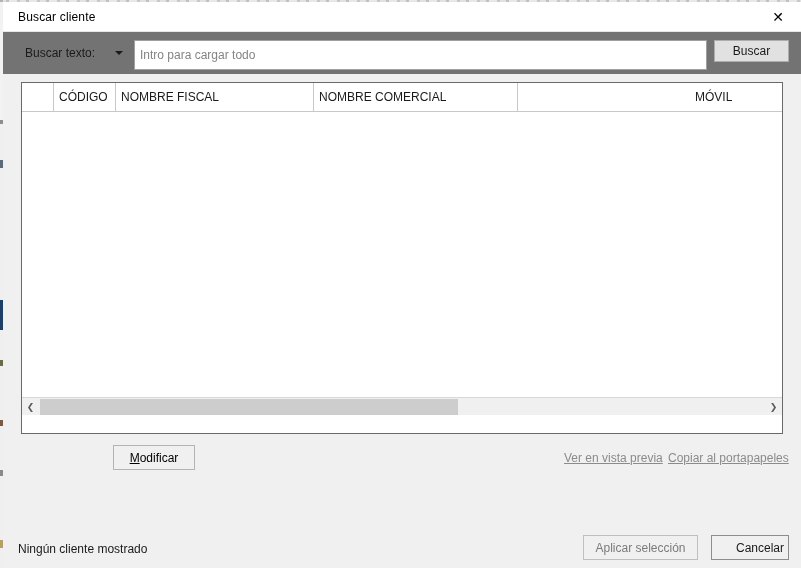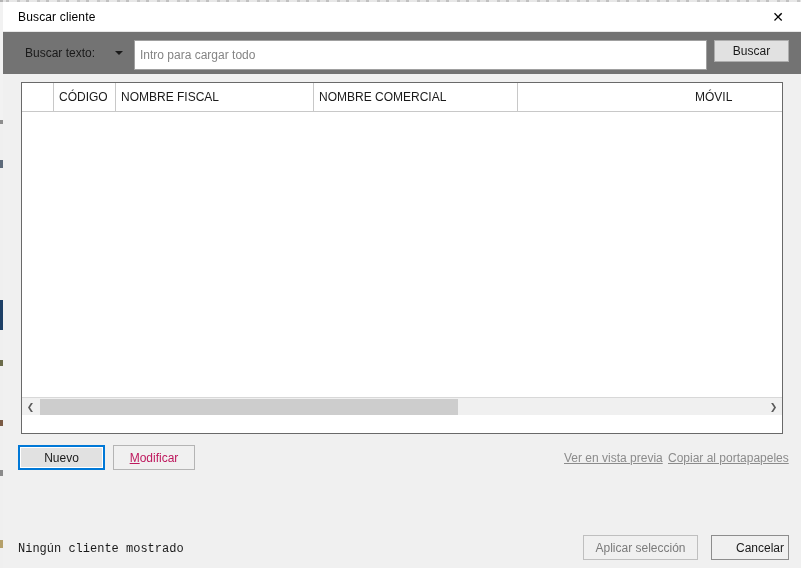--- a/index.html
+++ b/index.html
@@ -275,21 +275,21 @@
     position: absolute;
     left: 110px;
     top: 443px;
     width: 82px;
     height: 25px;
     box-sizing: border-box;
     border: 1px solid #b4b4b4;
     background: #f0f0f0;
     font-family: "Liberation Sans", sans-serif;
     font-size: 12px;
-    color: #be185d;
+    color: #000000;
     cursor: default;
     display: flex;
     align-items: center;
     justify-content: center;
   }
   #modificar-button .mnemonic { text-decoration: underline; }
 
   .link-disabled {
     position: absolute;
     top: 449px;
@@ -302,21 +302,20 @@
   #link-vista-previa { left: 561px; }
   #link-portapapeles { left: 665px; }
 
   
   #status-text {
     position: absolute;
     left: 15px;
     top: 540px;
     font-size: 12px;
     color: #1a1a1a;
-    font-family: Liberation Mono, monospace;
   }
   #aplicar-button {
     position: absolute;
     left: 580px;
     top: 533px;
     width: 115px;
     height: 25px;
     box-sizing: border-box;
     border: 1px solid #bfbfbf;
     background: #f0f0f0;
@@ -386,23 +385,20 @@
       </div>
     <div id="grid-body">
       <div id="grid-hscroll">
         <div id="hscroll-left">❮</div>
         <div id="hscroll-thumb" style="left: 18px; width: 418px;"></div>
         <div id="hscroll-right">❯</div>
       </div>
     </div>
   </div>
 
-  <button id="nuevo-button">
-    <span id="nuevo-button-inner">Nuevo</span>
-  </button>
   <div id="modificar-button">
     <span><span class="mnemonic">M</span><span>odificar</span></span>
   </div>
 
   <div id="link-vista-previa" class="link-disabled">Ver en vista previa</div>
   <div id="link-portapapeles" class="link-disabled">Copiar al portapapeles</div>
 
   <div id="status-text">Ningún cliente mostrado</div>
   <button id="aplicar-button">Aplicar selección</button>
   <button id="cancelar-button">Cancelar</button>

